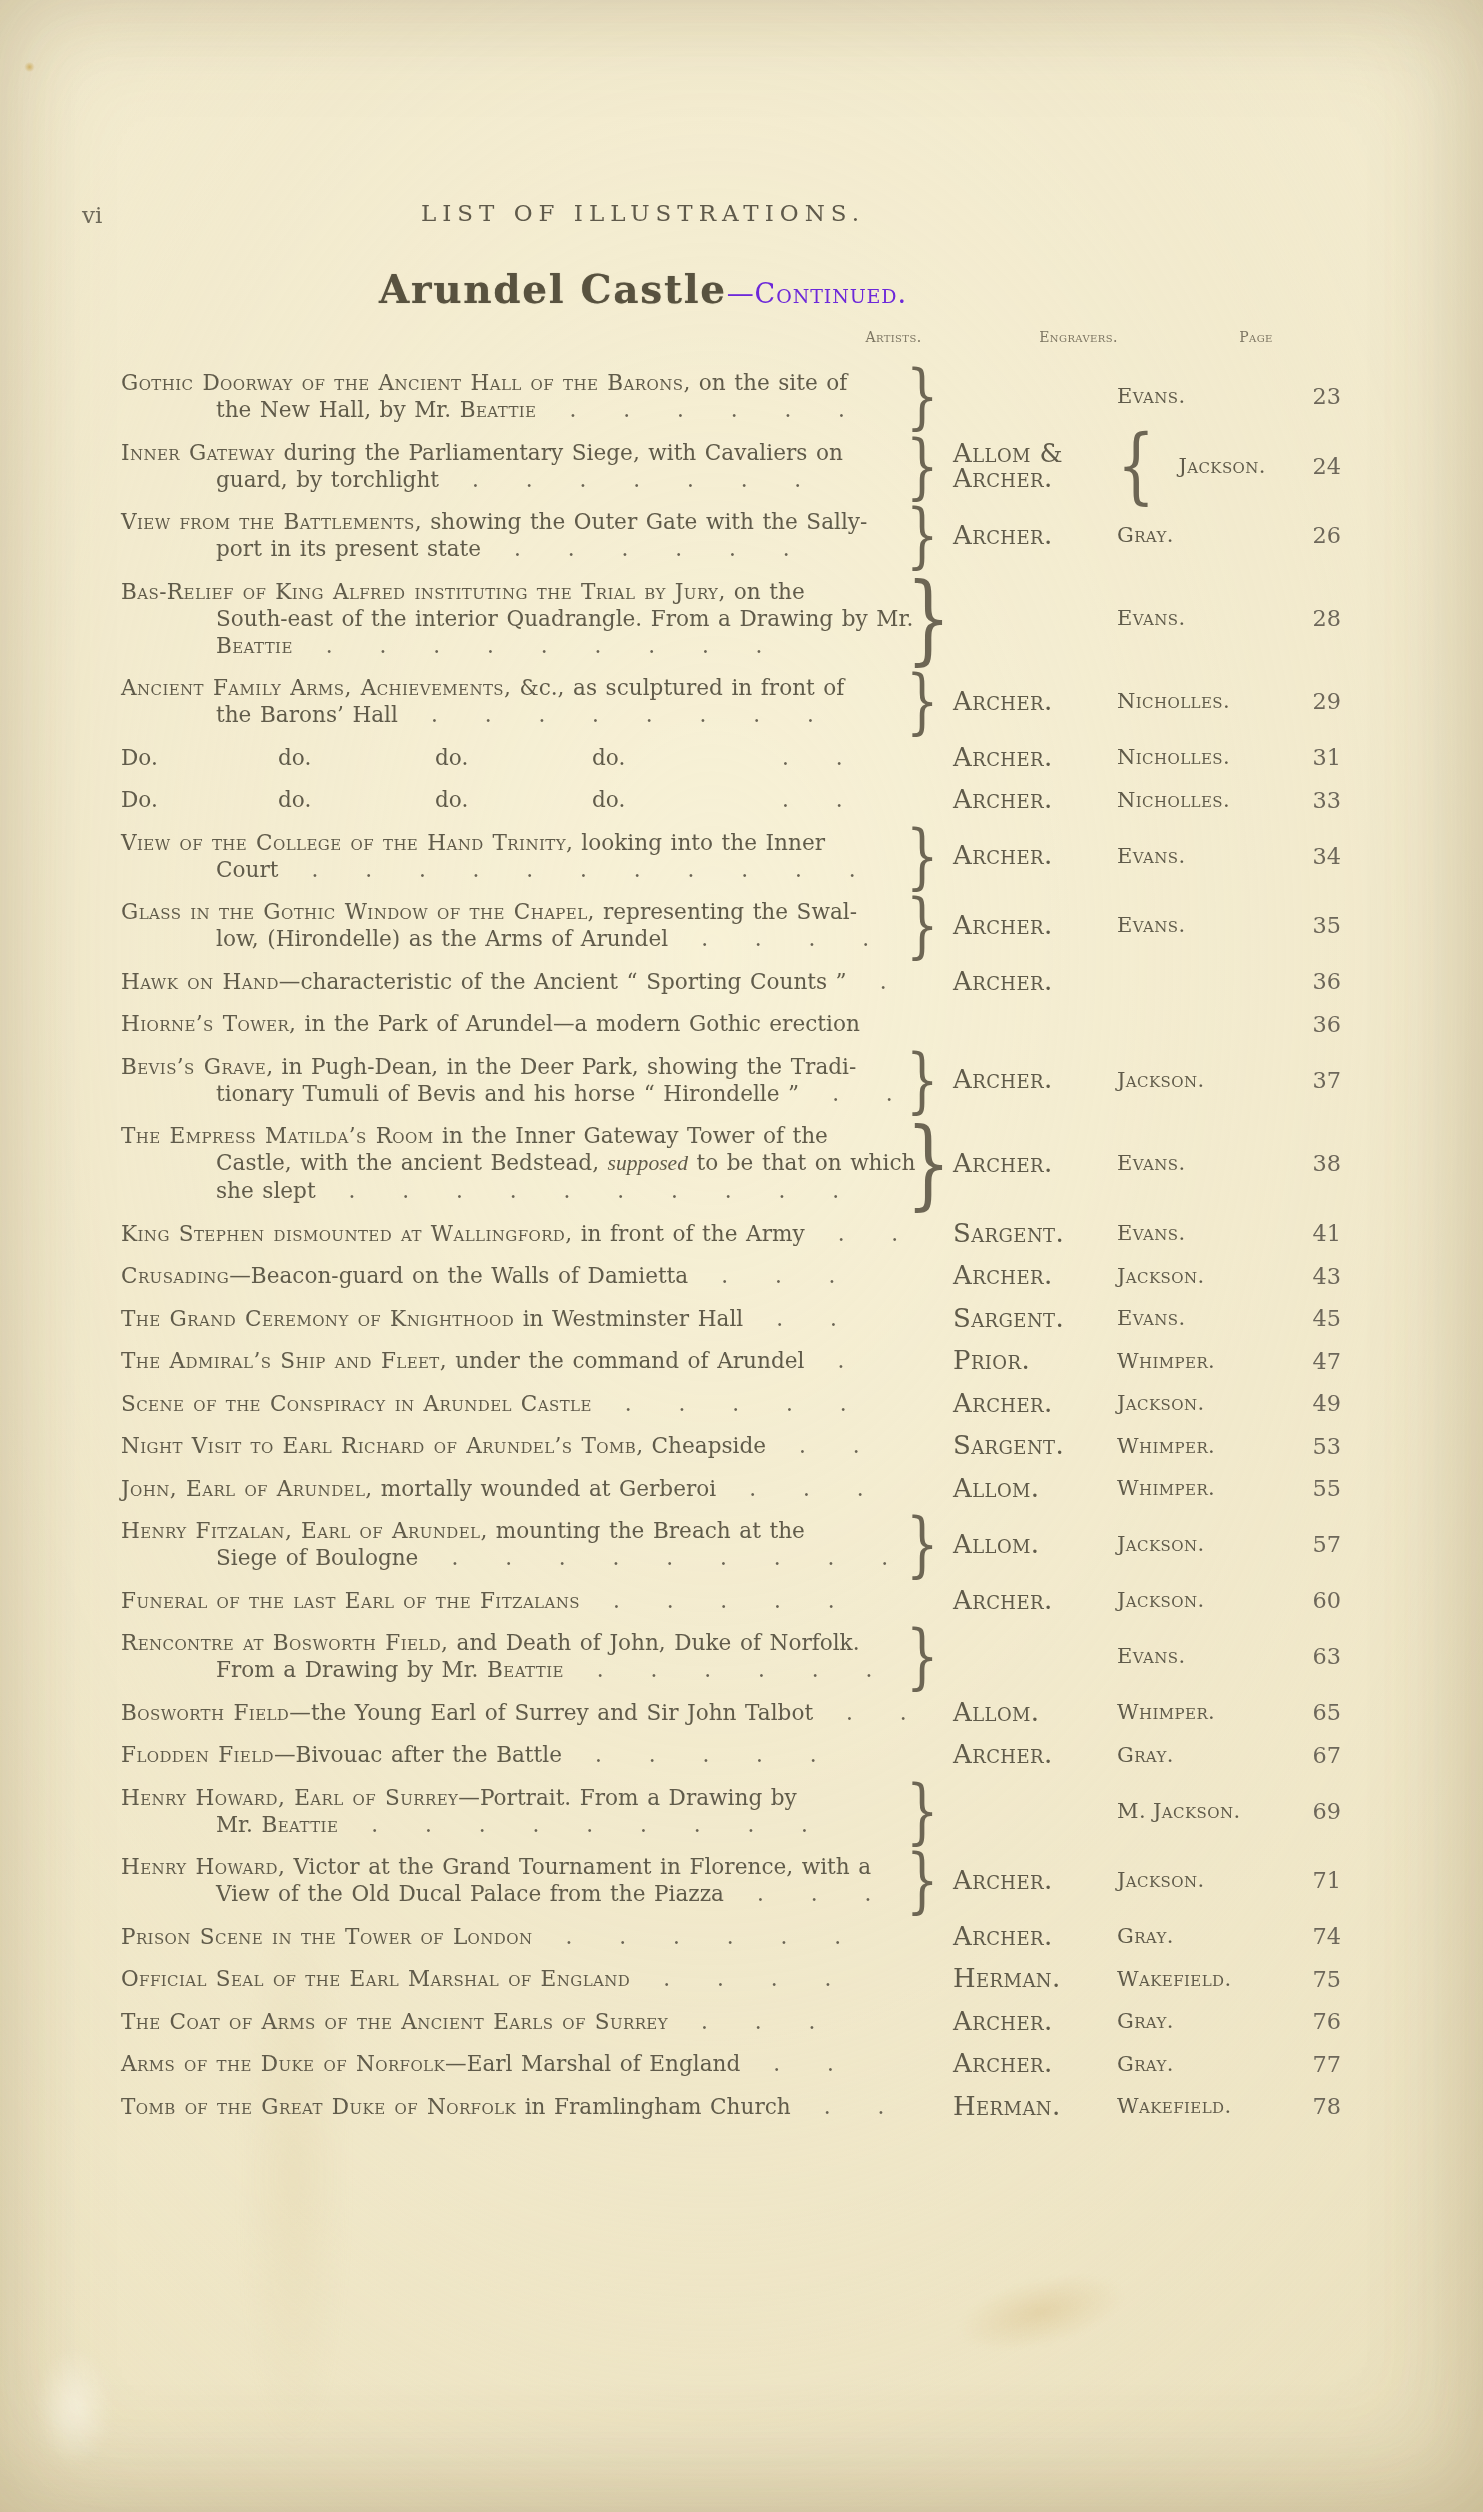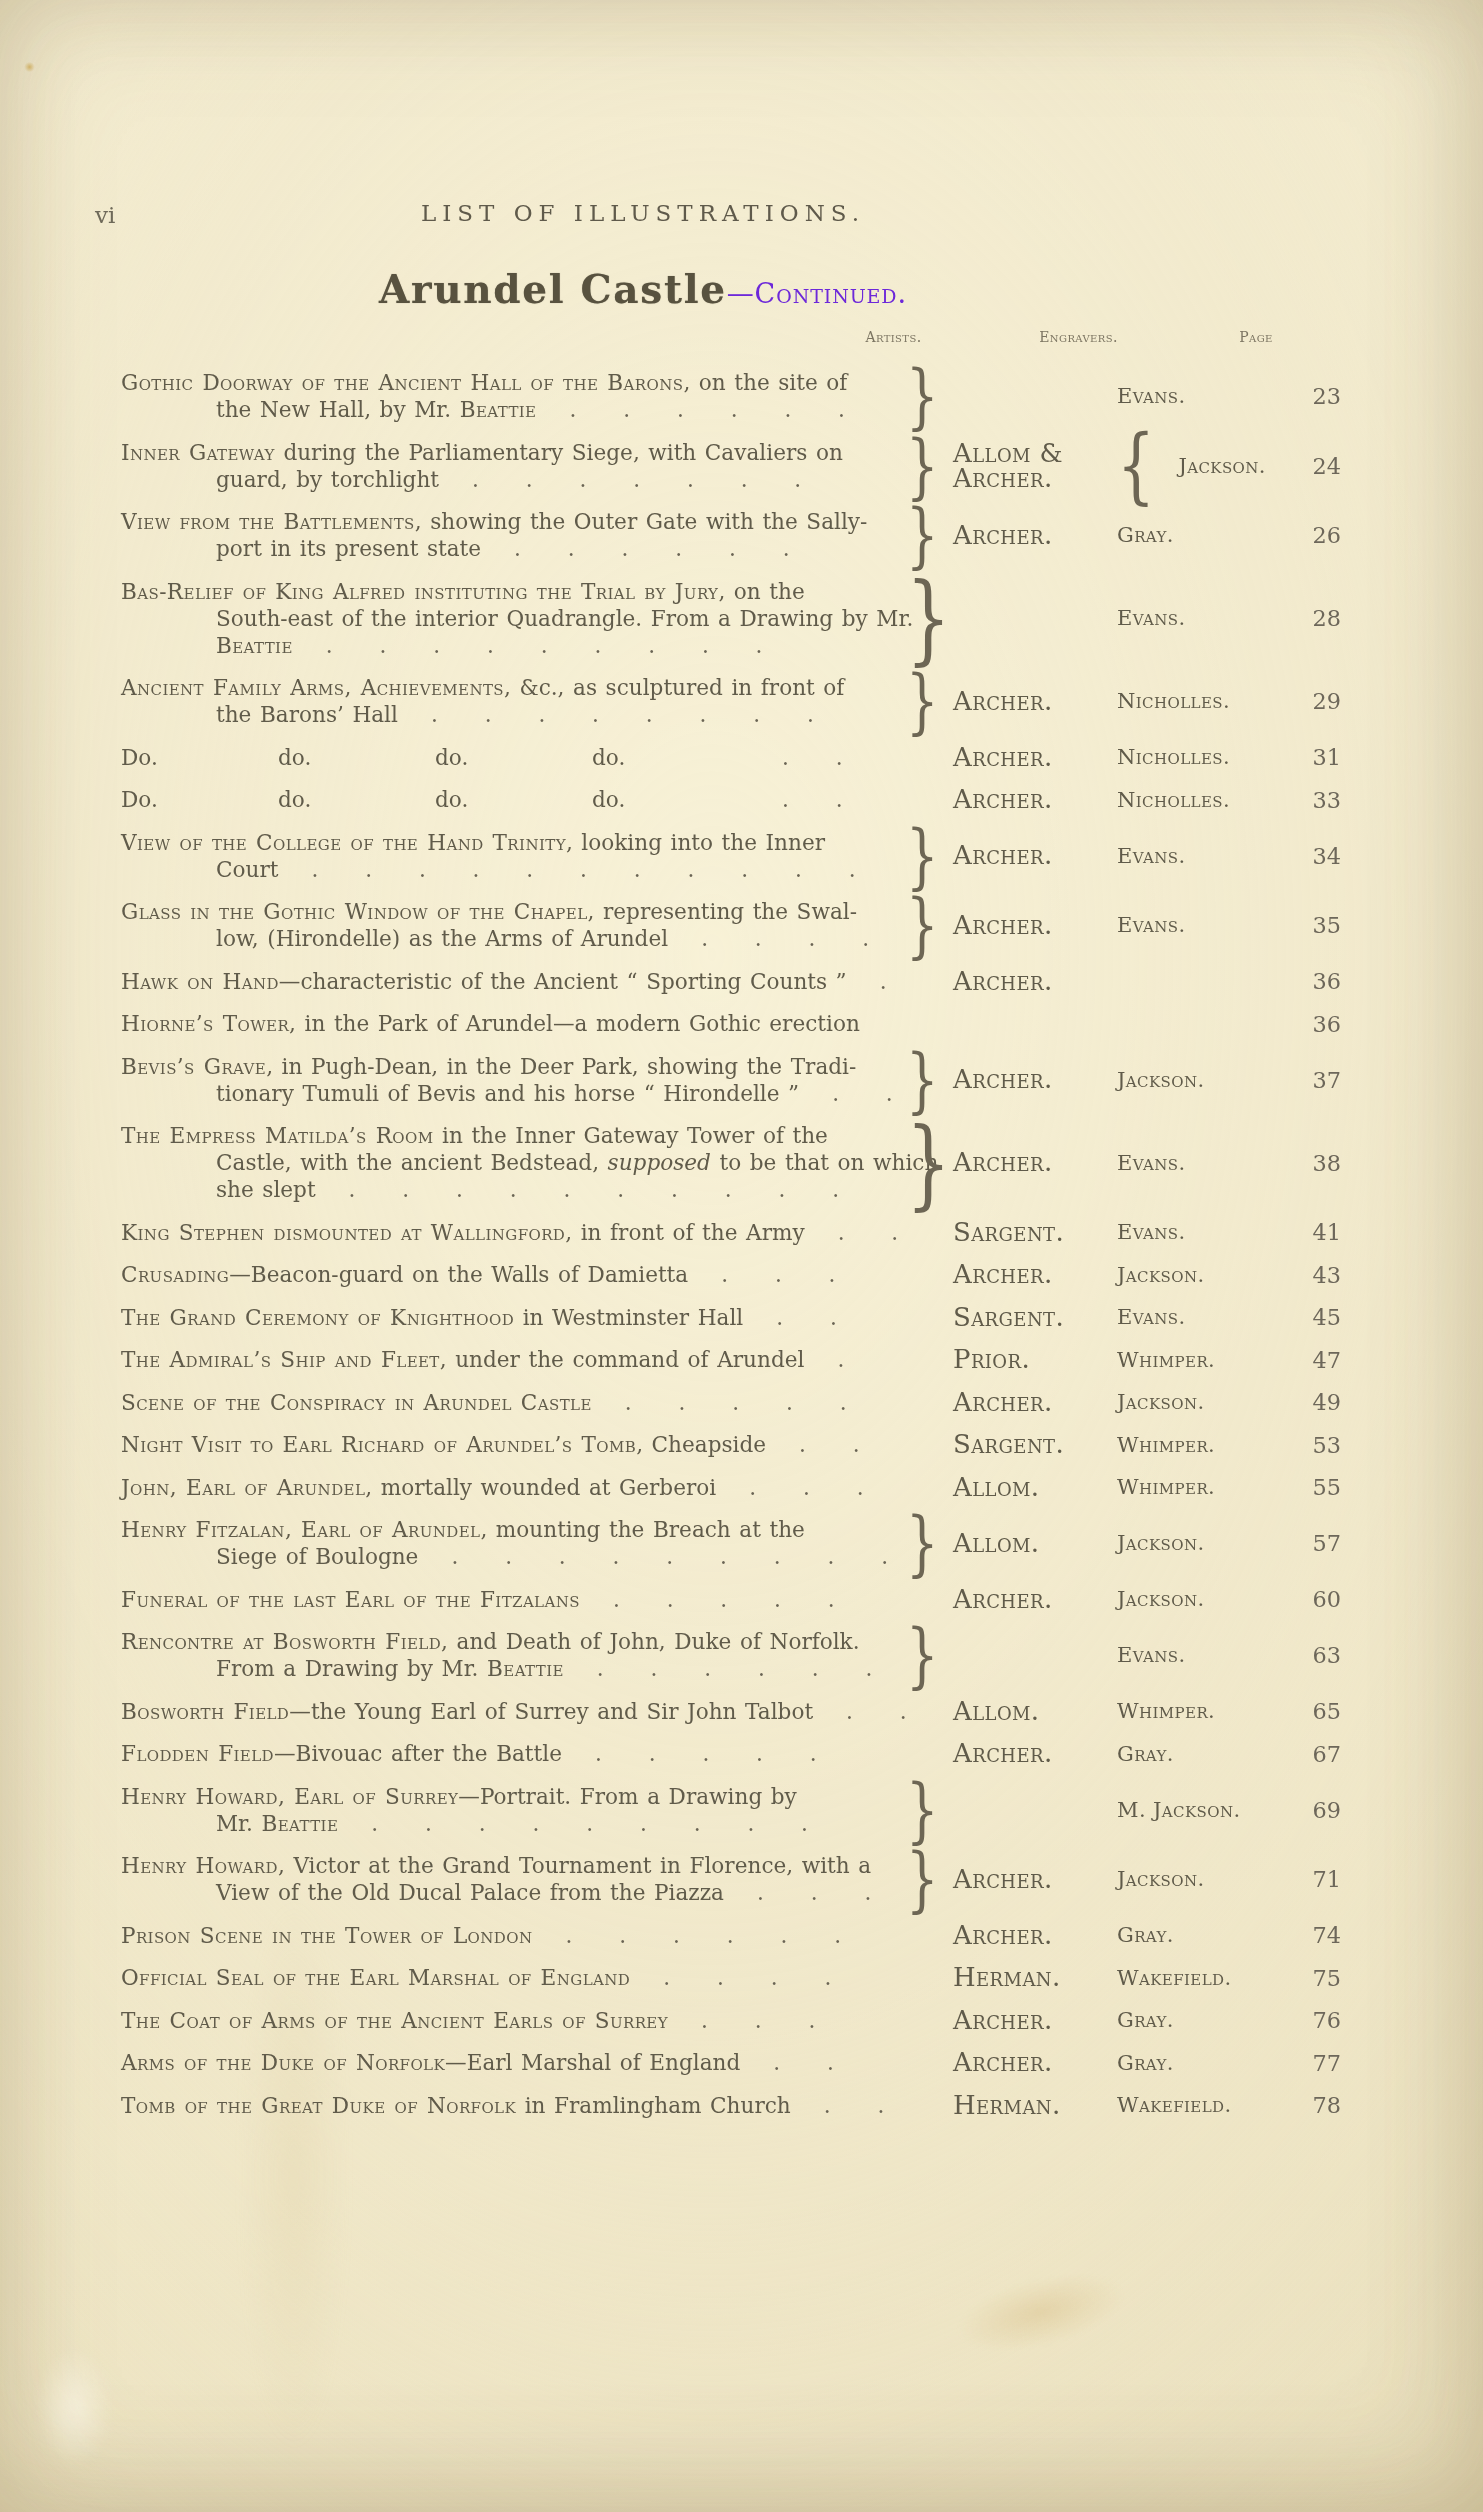--- a/index.html
+++ b/index.html
@@ -13,39 +13,39 @@
   }
   
   .vignette{position:absolute;inset:0;pointer-events:none;
     box-shadow:inset 0 0 121px rgba(120,100,55,.18), inset -21.6px -35px 104px rgba(120,100,55,.12), inset 13px 8.6px 78px rgba(150,130,80,.08);}
   .stain{position:absolute;pointer-events:none;border-radius:50%;}
   .stain.dot{left:24px;top:62px;width:11.2px;height:9.5px;background:radial-gradient(circle,rgba(198,156,58,.65),rgba(198,156,58,0) 70%);}
   .stain.blotch{left:954px;top:2278px;width:173px;height:69px;background:radial-gradient(ellipse,rgba(205,172,105,.30),rgba(205,172,105,0) 70%);transform:rotate(-14deg);filter:blur(1.7px);}
   .stain.streak{left:242px;top:1899px;width:104px;height:552px;background:radial-gradient(ellipse,rgba(222,206,162,.28),rgba(222,206,162,0) 70%);filter:blur(7px);}
   .stain.corner{left:35px;top:2347px;width:78px;height:121px;background:radial-gradient(ellipse,rgba(252,249,238,.55),rgba(252,249,238,0) 70%);filter:blur(5.2px);}
 
-  .folio{position:absolute;left:95px;top:202px;font-size:23px;color:#6e6959;}
+  .folio{position:absolute;left:82px;top:202px;font-size:23px;color:#6e6959;}
   .page-header{position:absolute;left:0;top:200px;width:1286px;text-align:center;
     font-size:23px;letter-spacing:6px;color:#5f5a4b;}
   .section-title{position:absolute;left:0;top:266px;width:1286px;text-align:center;color:#58523f;}
   .blackletter{font-weight:bold;font-size:39px;letter-spacing:1.7px;text-shadow:0 0 0.9px rgba(88,82,63,.55);}
   .sc-suffix{font-variant:small-caps;font-size:27px;letter-spacing:0.9px;color:#6d28d9;}
 
   .colhead{position:absolute;top:329px;font-variant:small-caps;font-size:14px;letter-spacing:1.7px;color:#7b7461;text-align:center;}
   .colhead.artists{left:833px;width:121px;}
   .colhead.engravers{left:1005px;width:147px;}
   .colhead.page{left:1213px;width:86px;}
 
   .entries{position:absolute;left:82px;top:369px;width:1221px;margin-left:39px;}
   .entry{display:grid;grid-template-columns:785px 47px 164px 177px 47px;align-items:center;
     margin-bottom:15.5px;color:#605b4a;}
   .tline{font-size:21.6px;line-height:27px;word-spacing:1.7px;white-space:nowrap;}
   .tline.cont{padding-left:95px;}
   .sc{font-variant:small-caps;letter-spacing:0.4px;}
-  .it{font-style:italic;}
+  .it{font-style:italic;font-family:Liberation Serif, serif;}
   .dots{word-spacing:40px;margin-left:33px;color:#6a6454;}
   .do-row{display:flex;font-size:21.6px;line-height:27px;}
   .do-item{width:157px;}
   .cell-brace{display:flex;align-items:center;height:100%;}
   .brace{line-height:0;transform:scaleX(.72);transform-origin:left center;color:#6d6654;}
   .brace.l2{font-size:71px;}
   .brace.l3{font-size:98px;}
   .cell-artist{font-size:26px;line-height:25px;}
   .cell-engraver{display:flex;align-items:center;font-size:21px;}
   .ebrace{font-size:83px;line-height:0;transform:scaleX(.72);transform-origin:left center;margin-right:8.6px;color:#6d6654;}

